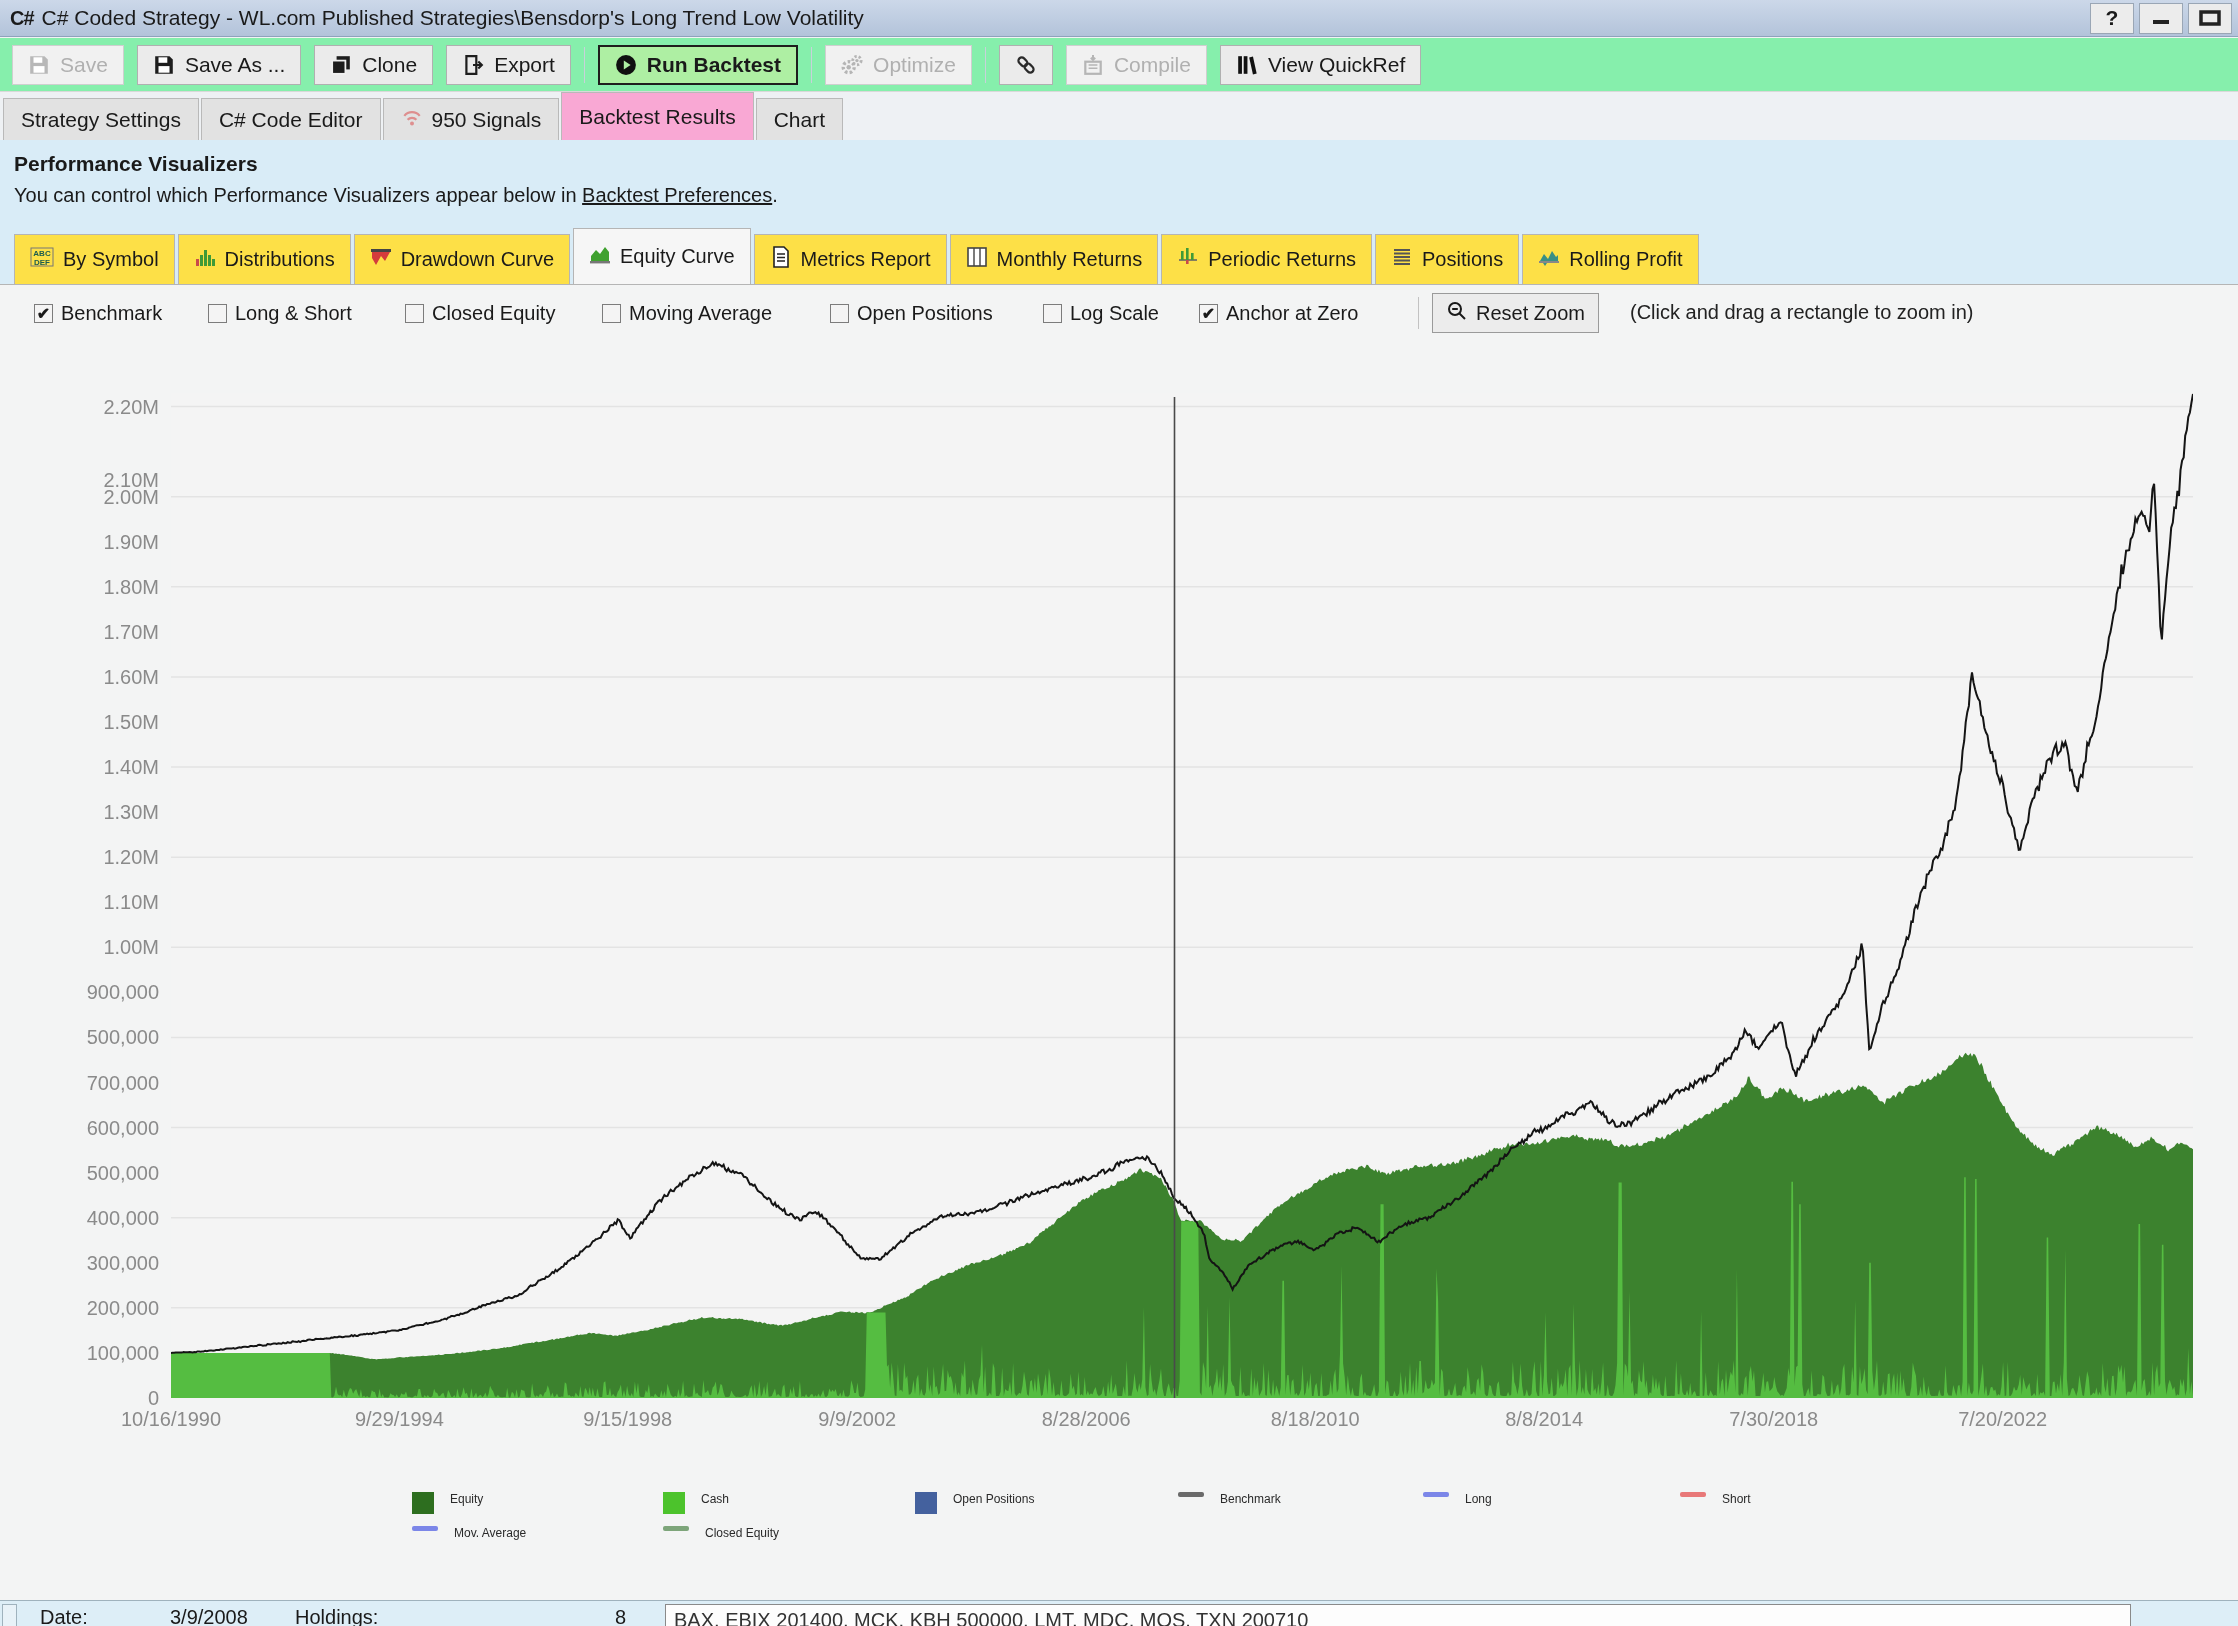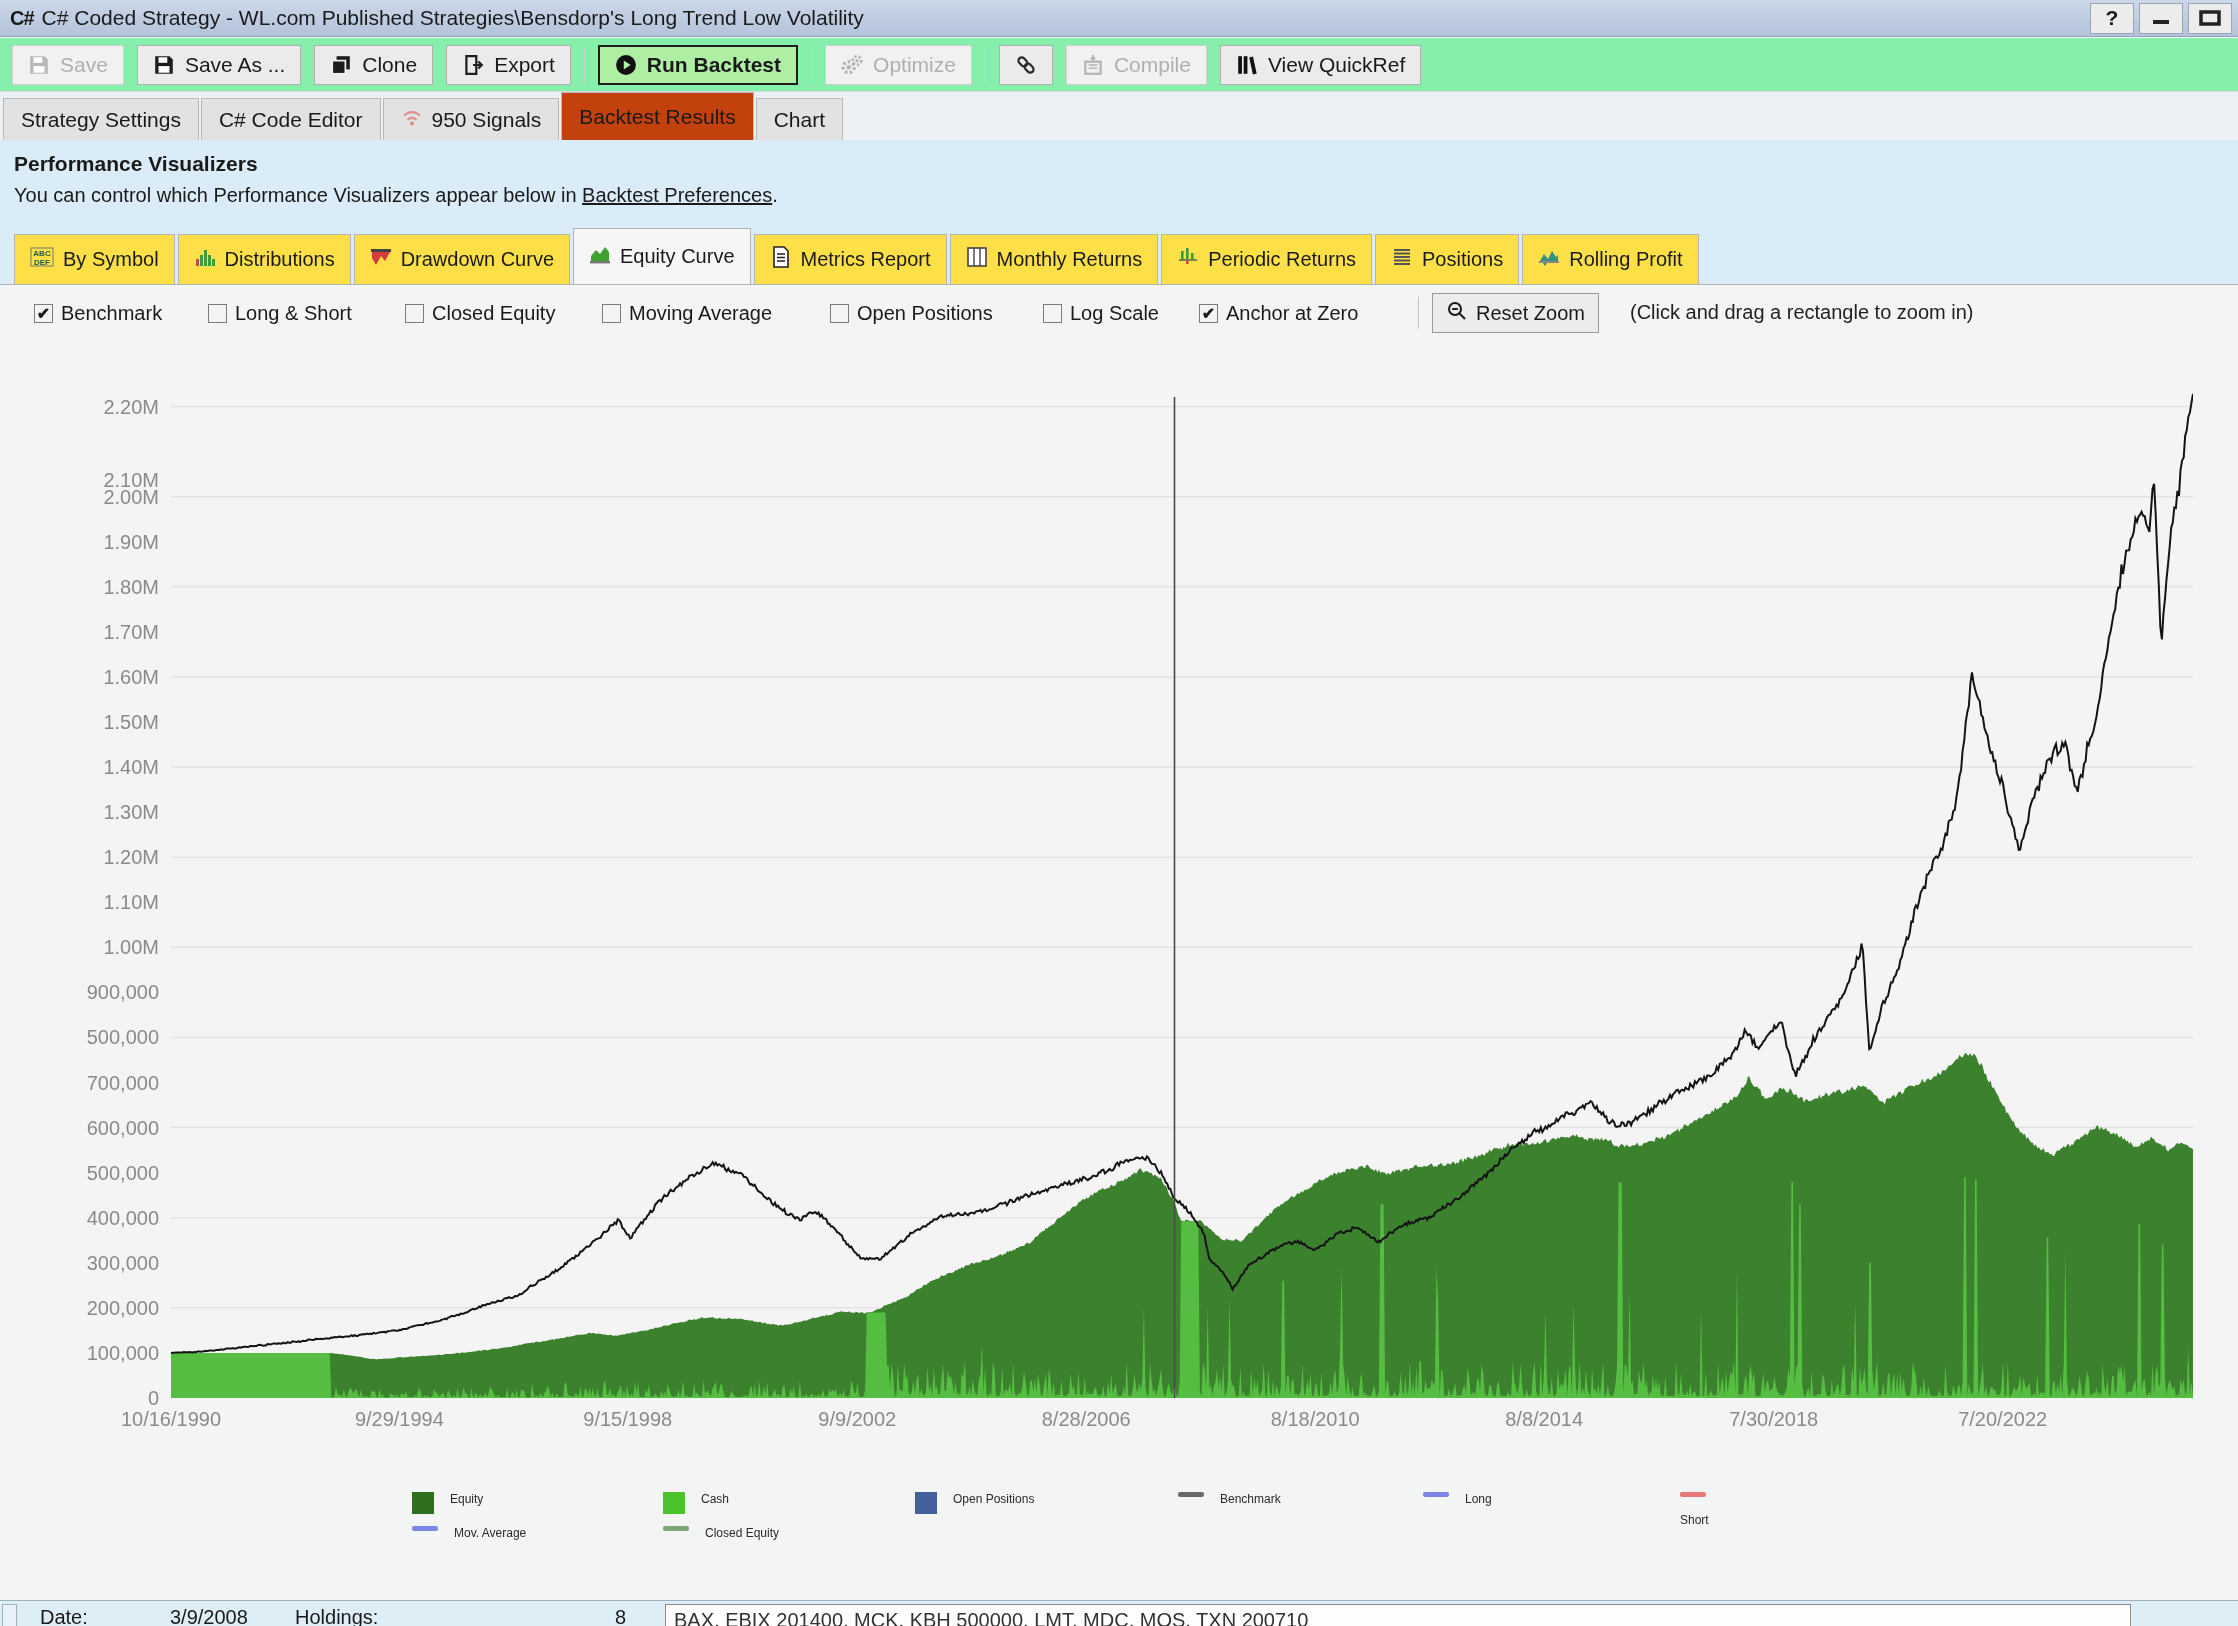--- a/index.html
+++ b/index.html
@@ -20,21 +20,21 @@
     background:#ebebeb;border:1px solid #b0b0b0;font-size:21px;color:#1a1a1a;box-sizing:border-box}
   .tb-btn .ic{display:inline-flex;width:22px;height:22px}
   .tb-btn.disabled{color:#b0b0b0;border-color:#cfcfcf;background:#f1f1f1}
   .tb-btn.run{background:#aeefa3;border:2px solid #1e1e1e;font-weight:700}
   .tb-sep{width:1px;height:36px;background:#c8d1da}
   
   .maintabs{position:absolute;left:0;top:92px;width:2238px;height:48px;background:#eef1f4;
     display:flex;align-items:flex-end;padding-left:3px;box-sizing:border-box}
   .mtab{height:42px;display:inline-flex;align-items:center;gap:9px;padding:0 17px;margin-right:2px;
     background:#e2e2e2;border:1px solid #b9b9b9;border-bottom:none;font-size:21px;box-sizing:border-box}
-  .mtab.active{background:#c2410c;height:48px}
+  .mtab.active{background:#f9a8d4;height:48px}
   
   .content{position:absolute;left:0;top:140px;width:2238px;height:1460px;background:#d9ecf7}
   .pv-title{position:absolute;left:14px;top:12px;font-size:21px;font-weight:700}
   .pv-sub{position:absolute;left:14px;top:44px;font-size:20px}
   .pv-sub a{color:#1a1a1a;text-decoration:underline}
   .viztabs{position:absolute;left:14px;top:88px;display:flex;align-items:flex-end;height:56px}
   .vtab{height:50px;display:inline-flex;align-items:center;gap:9px;padding:0 15px;margin-right:3px;
     background:#fde047;border:1px solid #b5b5b5;border-bottom:none;font-size:20px;box-sizing:border-box}
   .vtab.active{background:#f6f6f6;height:56px}
   .panel{position:absolute;left:0;top:144px;width:2238px;height:1316px;background:#f3f4f4;border-top:1px solid #b5b5b5}
@@ -387,21 +387,21 @@
       <span>Open Positions</span>
     </div>
     <div class="lg-item" style="left: 1178px; top: 1492px;">
       <span class="sw-line" style="background: rgb(106, 106, 106);"></span>
       <span>Benchmark</span>
     </div>
     <div class="lg-item" style="left: 1423px; top: 1492px;">
       <span class="sw-line" style="background: rgb(123, 134, 232);"></span>
       <span>Long</span>
     </div>
-    <div class="lg-item" style="left: 1680px; top: 1492px; flex-direction: column;">
+    <div class="lg-item" style="left: 1680px; top: 1492px;">
       <span class="sw-line" style="background: rgb(232, 120, 120);"></span>
       <span>Short</span>
     </div>
     <div class="lg-item" style="left: 412px; top: 1526px;">
       <span class="sw-line" style="background: rgb(123, 134, 232);"></span>
       <span>Mov. Average</span>
     </div>
     <div class="lg-item" style="left: 663px; top: 1526px;">
       <span class="sw-line" style="background: rgb(125, 165, 122);"></span>
       <span>Closed Equity</span>

